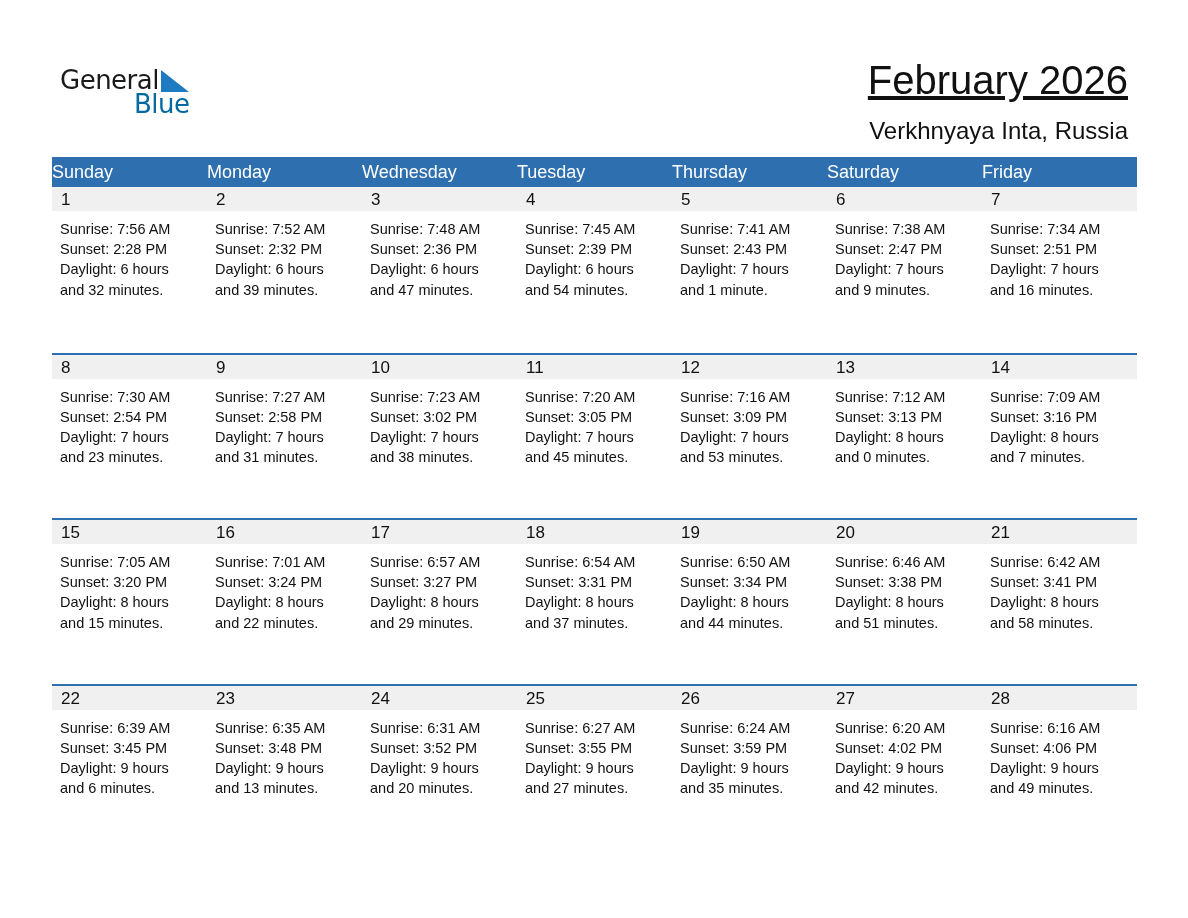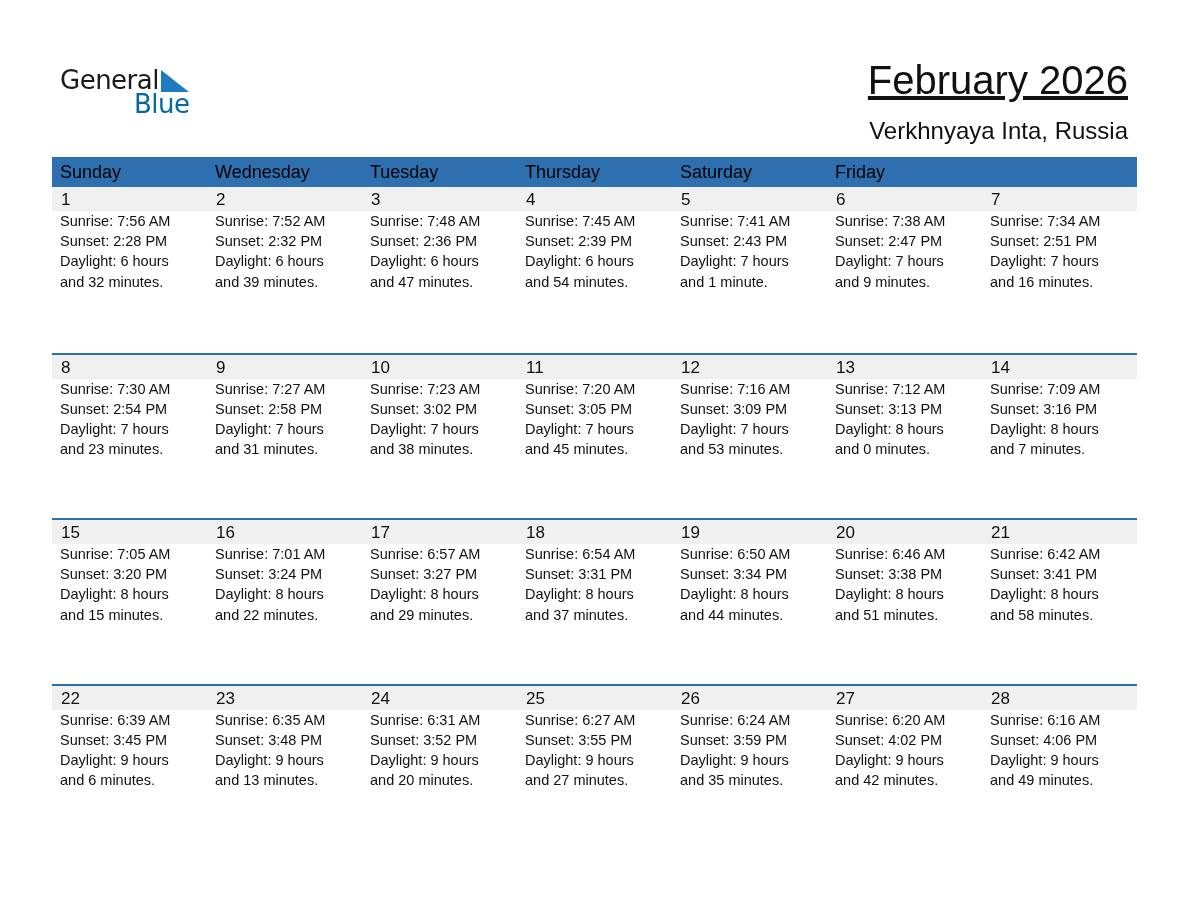--- a/index.html
+++ b/index.html
@@ -9,44 +9,45 @@
     .logo-general { position: absolute; left: 4px; top: 0; font-family: "DejaVu Sans", sans-serif;
                     font-size: 26px; color: #1a1a1a; letter-spacing: -0.5px; line-height: 32px; }
     .logo-blue { position: absolute; left: 78px; top: 25px; font-family: "DejaVu Sans", sans-serif;
                  font-size: 26px; color: #0369a1; letter-spacing: -0.5px; line-height: 30px; }
     .logo-tri { position: absolute; left: 105px; top: 6px; width: 0; height: 0;
                 border-left: 28px solid transparent; border-bottom: 22px solid #1F7BC1; transform: scaleX(-1); }
     .title { position: absolute; right: 60px; top: 56px; font-size: 40px; color: #111; line-height: 48px; text-decoration: underline; }
     .subtitle { position: absolute; right: 60px; top: 116px; font-size: 24px; color: #111; line-height: 30px; }
     .cal { position: absolute; left: 52px; top: 157px; width: 1085px; }
     .hdr { display: flex; background: #2E6FB0; height: 30px; }
-    .hdr-cell { width: 155px; box-sizing: border-box; padding-left: 8px; color: #000000; font-size: 18px; line-height: 30px; }
+    .hdr-cell { width: 155px; box-sizing: border-box; color: #ffffff; font-size: 18px; line-height: 30px; }
     .week { height: 165.5px; box-sizing: border-box; }
     .week + .week { border-top: 2px solid #2E6FB0; }
     .datebar { display: flex; background: #F0F0F0; height: 24px; }
     .datebar .num { width: 155px; box-sizing: border-box; padding-left: 9px; font-size: 17px; line-height: 26px; color: #111; }
     .info { display: flex; }
-    .day { width: 155px; box-sizing: border-box; padding-left: 8px; padding-top: 0; font-size: 14.5px; line-height: 20.2px; color: #111; }
+    .day { width: 155px; box-sizing: border-box; padding-left: 8px; padding-top: 8px; font-size: 14.5px; line-height: 20.2px; color: #111; }
     .day div { white-space: nowrap; }
   </style>
 </head>
 <body>
 
 <div class="logo">
   <span class="logo-general">General</span>
   <span class="logo-tri"></span>
   <span class="logo-blue">Blue</span>
 </div>
 
 <div class="title">February 2026</div>
 <div class="subtitle">Verkhnyaya Inta, Russia</div>
 
 <div class="cal">
   <div class="hdr" id="hdr">
       <div class="hdr-cell">Sunday</div>
+      <div class="hdr-cell">Monday</div>
       <div class="hdr-cell">Wednesday</div>
       <div class="hdr-cell">Tuesday</div>
       <div class="hdr-cell">Thursday</div>
       <div class="hdr-cell">Saturday</div>
       <div class="hdr-cell">Friday</div>
     </div>
   <div id="weeks">
       <div class="week">
         <div class="datebar">
           <div class="num">1</div>

